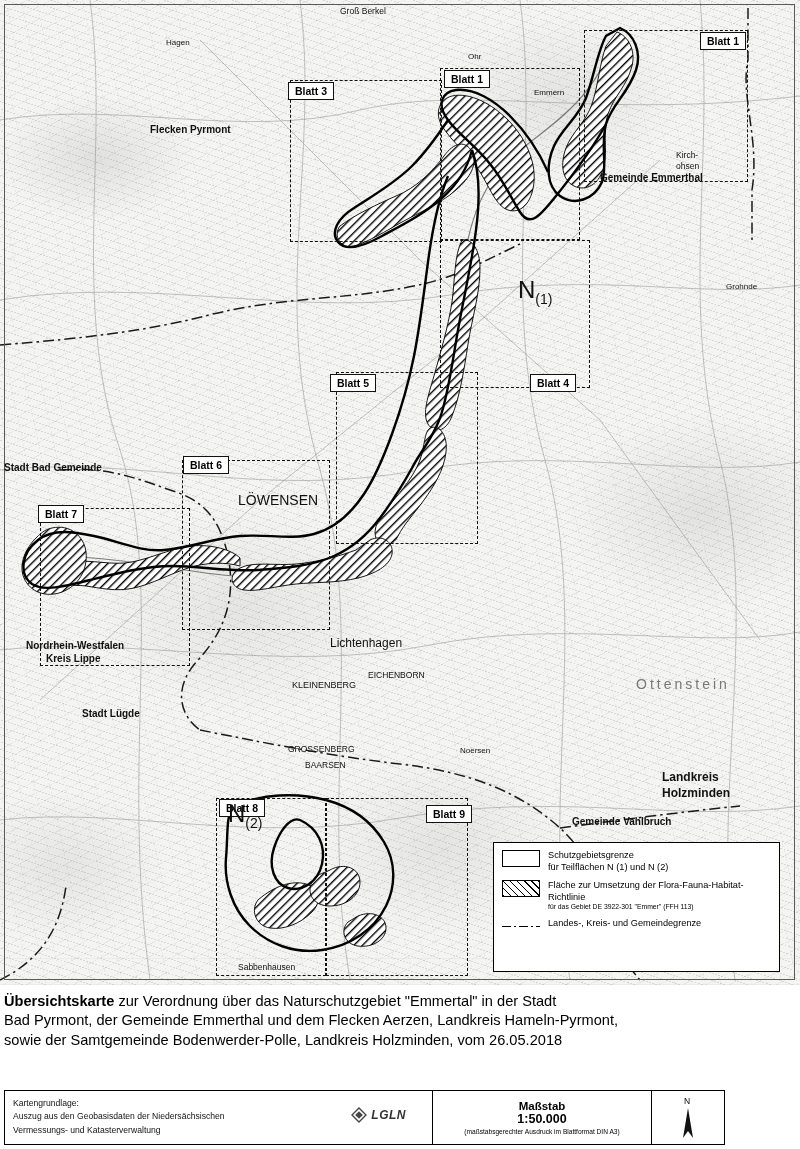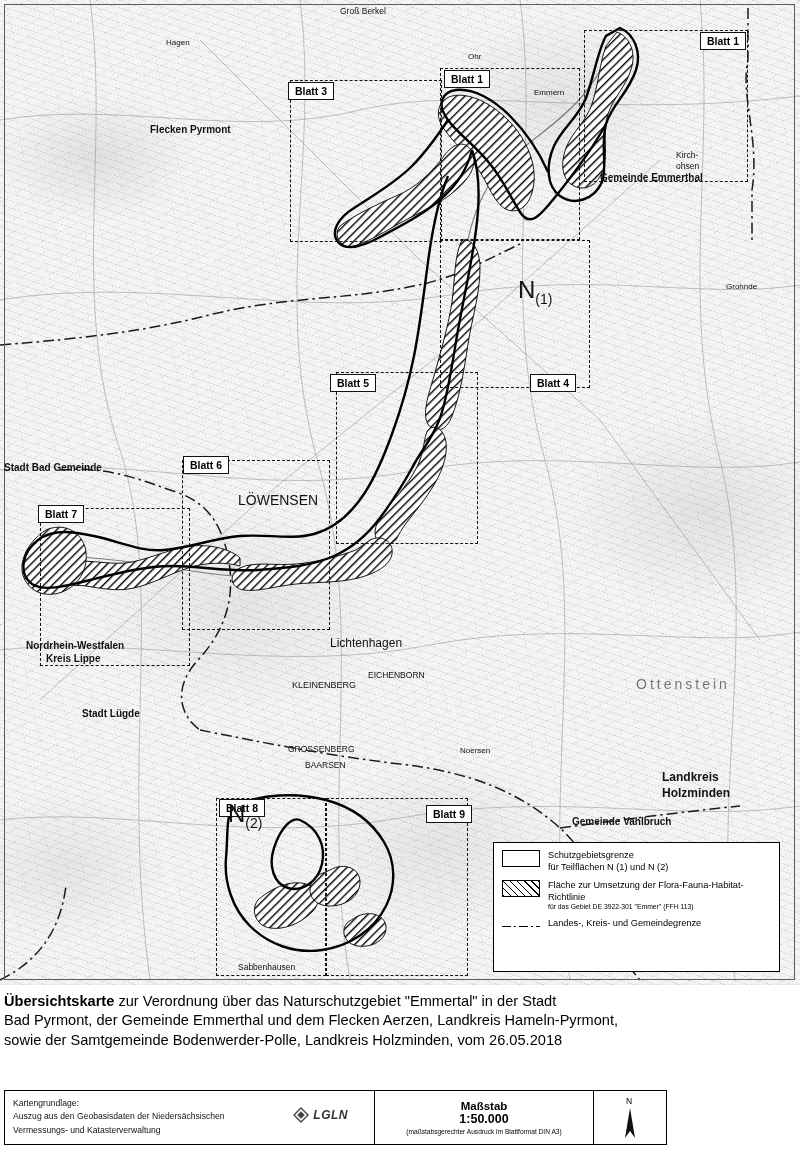--- a/index.html
+++ b/index.html
@@ -57,21 +57,21 @@
      repeating-linear-gradient(90deg,#000 0 9px,rgba(0,0,0,0) 9px 12px,#000 12px 14px,rgba(0,0,0,0) 14px 17px) center/100% 1.2px no-repeat;}
   .leg-txt{font-size:9.2px;line-height:1.25;color:#000;}
   .leg-txt .sm{font-size:6.8px;}
 
   
   .title{position:absolute;left:4px;top:992px;width:791px;height:78px;}
   .title p{margin:0;font-size:14.6px;line-height:1.33;color:#000;}
   .title .hl{font-weight:bold;}
 
   
-  .footer{position:absolute;left:4px;top:1090px;width:663px;height:55px;border:1px solid #000;box-sizing:border-box;display:flex;}
+  .footer{position:absolute;left:4px;top:1090px;width:721px;height:55px;border:1px solid #000;box-sizing:border-box;display:flex;}
   .f-left{flex:1 1 auto;position:relative;padding:6px 8px;border-right:1px solid #000;}
   .f-left .ln{font-size:8.6px;color:#111;line-height:1.55;}
   .lgln{position:absolute;right:26px;top:16px;display:flex;align-items:center;gap:4px;font-style:italic;}
   .lgln .txt{font-size:12px;font-weight:bold;color:#333;letter-spacing:.5px;}
   .f-mid{flex:0 0 218px;border-right:1px solid #000;display:flex;flex-direction:column;align-items:center;justify-content:center;}
   .f-mid .m1{font-size:11.5px;font-weight:bold;}
   .f-mid .m2{font-size:12.5px;font-weight:bold;}
   .f-mid .m3{font-size:6.6px;margin-top:2px;}
   .f-right{flex:0 0 72px;display:flex;align-items:center;justify-content:center;position:relative;}
   .north{position:relative;width:26px;height:40px;}

